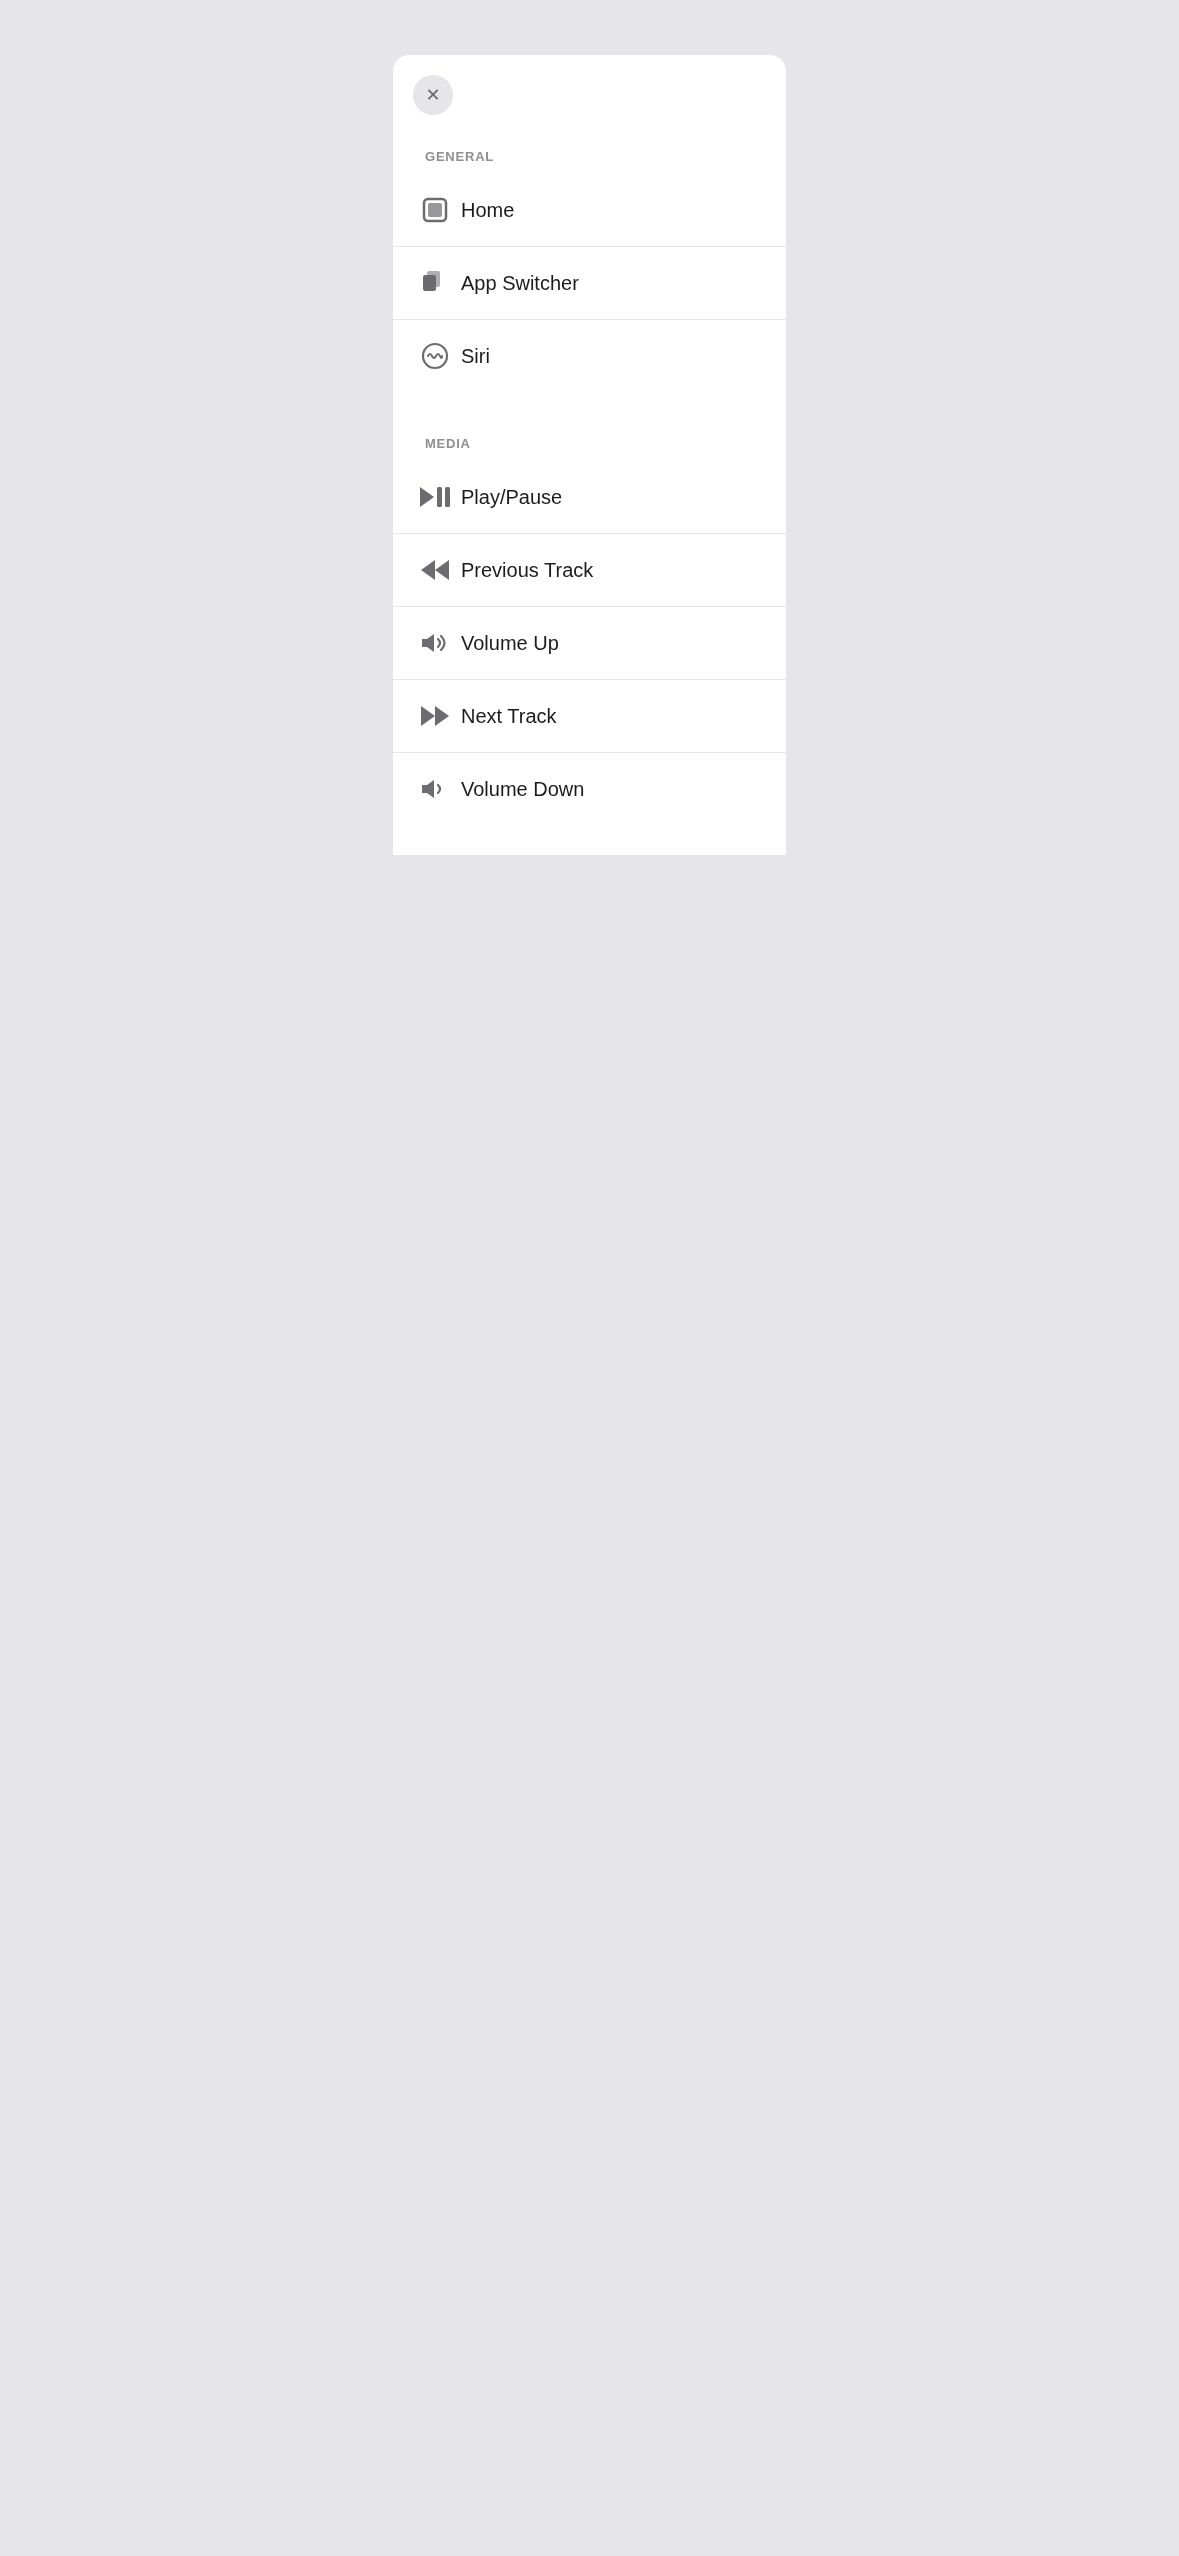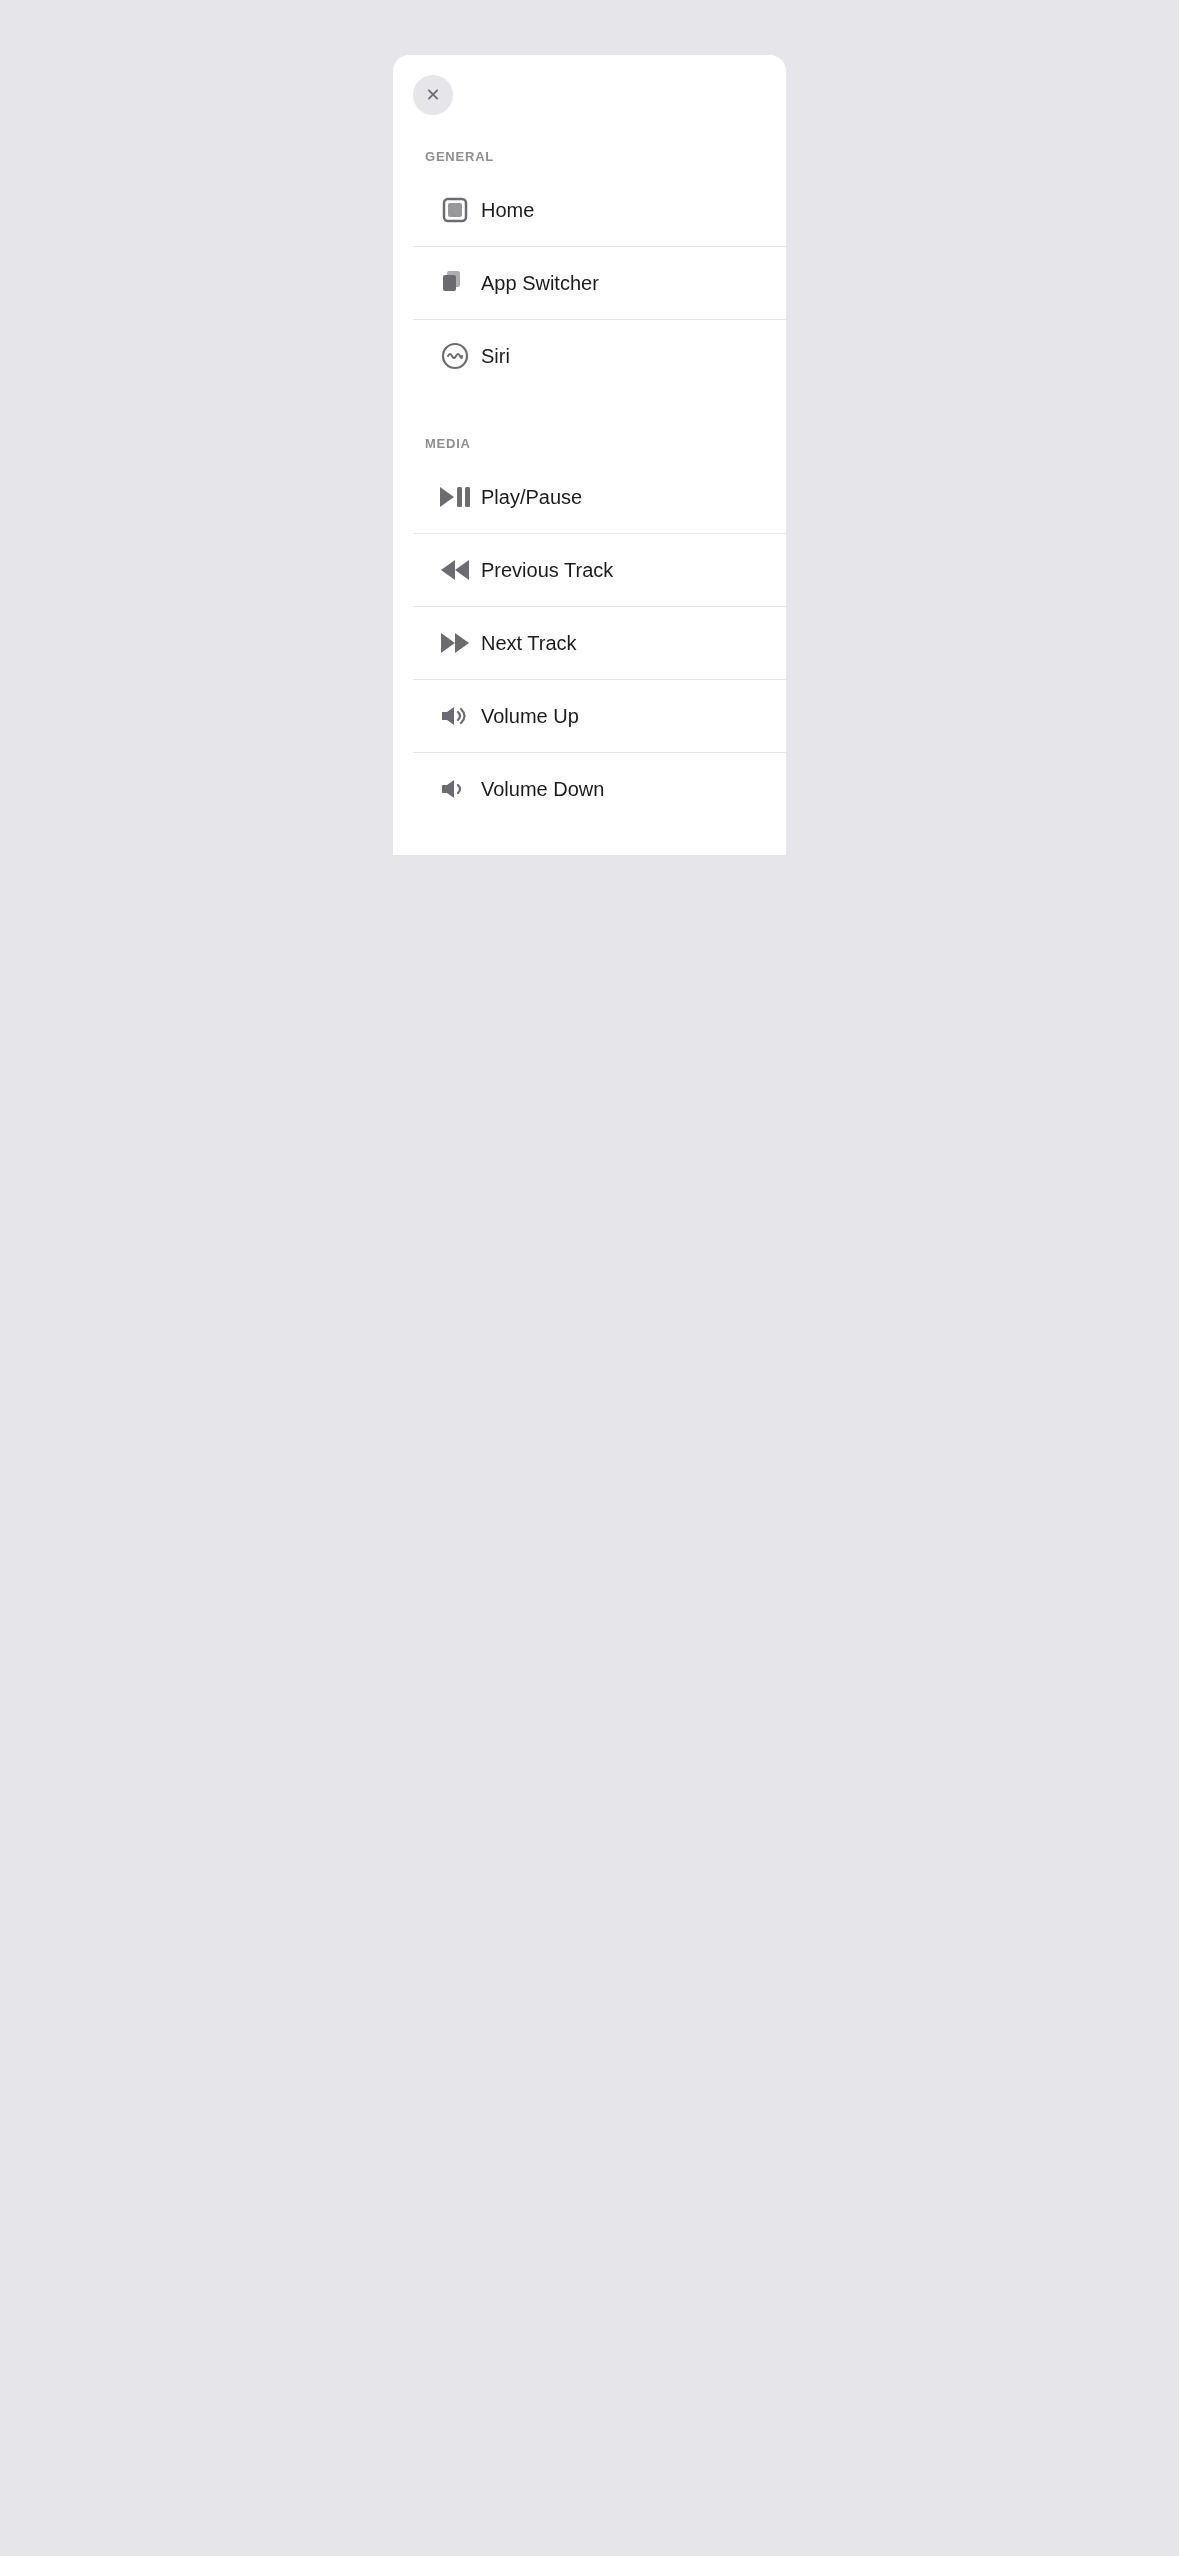--- a/index.html
+++ b/index.html
@@ -53,21 +53,20 @@
       padding: 24px 20px 10px 32px;
       font-size: 13px;
       font-weight: 600;
       color: #8e8e93;
       letter-spacing: 0.06em;
       text-transform: uppercase;
     }
 
     .menu-list {
       list-style: none;
-      padding-left: 20px;
     }
 
     .menu-item {
       display: flex;
       align-items: center;
       padding: 14px 20px;
       border-bottom: 1px solid #e5e5ea;
       cursor: pointer;
       background: #ffffff;
     }
@@ -184,47 +183,47 @@
           <polygon points="31,4 31,24 17,14" fill="#6c6c70"></polygon>
         </svg>
       </div>
       <span class="menu-label">Previous Track</span>
     </li>
 
     <li class="menu-item">
       <div class="menu-icon">
         <svg width="34" height="28" viewBox="0 0 34 28">
 
+          <polygon points="4,10 4,18 9,18 16,23 16,5 9,10" fill="#6c6c70"></polygon>
+
+          <path d="M20 10 Q24 14 20 18" fill="none" stroke="#6c6c70" stroke-width="2.2" stroke-linecap="round"></path>
+          <path d="M23 7 Q30 14 23 21" fill="none" stroke="#6c6c70" stroke-width="2.2" stroke-linecap="round"></path>
+        </svg>
+      </div>
+      <span class="menu-label">Volume Up</span>
+    </li>
+
+    <li class="menu-item">
+      <div class="menu-icon">
+        <svg width="34" height="28" viewBox="0 0 34 28">
+
           <polygon points="3,4 3,24 17,14" fill="#6c6c70"></polygon>
           <polygon points="17,4 17,24 31,14" fill="#6c6c70"></polygon>
         </svg>
       </div>
       <span class="menu-label">Next Track</span>
     </li>
 
     <li class="menu-item">
       <div class="menu-icon">
         <svg width="34" height="28" viewBox="0 0 34 28">
 
           <polygon points="4,10 4,18 9,18 16,23 16,5 9,10" fill="#6c6c70"></polygon>
 
           <path d="M20 10 Q24 14 20 18" fill="none" stroke="#6c6c70" stroke-width="2.2" stroke-linecap="round"></path>
-          <path d="M23 7 Q30 14 23 21" fill="none" stroke="#6c6c70" stroke-width="2.2" stroke-linecap="round"></path>
-        </svg>
-      </div>
-      <span class="menu-label">Volume Up</span>
-    </li>
-
-    <li class="menu-item">
-      <div class="menu-icon">
-        <svg width="34" height="28" viewBox="0 0 34 28">
-
-          <polygon points="4,10 4,18 9,18 16,23 16,5 9,10" fill="#6c6c70"></polygon>
-
-          <path d="M20 10 Q24 14 20 18" fill="none" stroke="#6c6c70" stroke-width="2.2" stroke-linecap="round"></path>
         </svg>
       </div>
       <span class="menu-label">Volume Down</span>
     </li>
 
   </ul>
 
 </div>
 
 </body></html>

